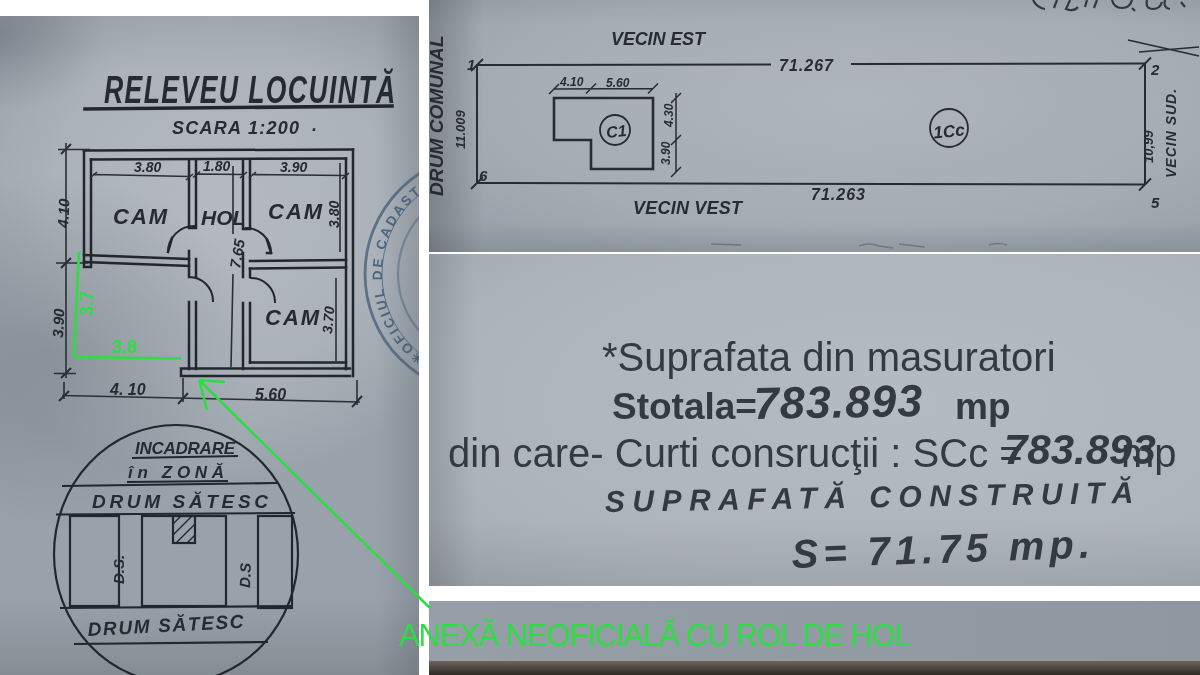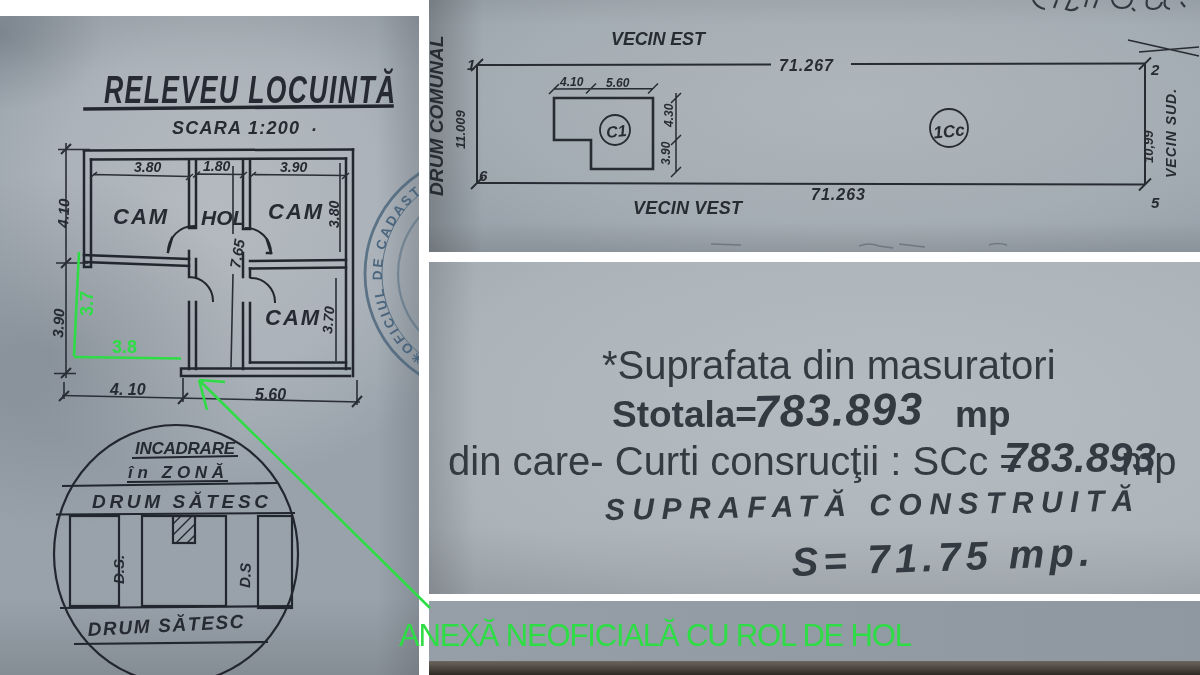--- a/index.html
+++ b/index.html
@@ -246,21 +246,21 @@
 
     <text x="177" y="137" font-size="16" transform="rotate(-6 186 130)">C1</text>
 
     <text x="504" y="137" font-size="17" transform="rotate(-6 520 128)">1Cc</text>
   </g>
 
   <path d="M282,244 l30,1 M430,246 q10,-4 20,0 l14,2 M470,244 l26,3 M560,245 q8,-3 18,0" stroke="#3a404a" stroke-width="1.6" fill="none" opacity="0.4"></path>
 </svg>
 </div>
 
-<div class="ph" id="photoBR" style="left:429px;top:262px;width:771px;height:332px;
+<div class="ph" id="photoBR" style="left:429px;top:254px;width:771px;height:332px;
   background:
     linear-gradient(to right, rgba(0,0,0,0.13) 0%, rgba(0,0,0,0) 6%),
     linear-gradient(to bottom, rgba(0,0,0,0) 80%, rgba(0,0,0,0.08) 100%),
     radial-gradient(600px 260px at 60% 45%, #b5bcc1, #acb4ba 75%, #a3abb2 100%);">
 <svg width="771" height="332" viewBox="0 0 771 332" style="filter:blur(0.45px);">
   <g font-family="Liberation Sans" fill="#343a42">
 
     <text x="173" y="117" font-size="40" transform="scale(1,1)">*Suprafata din masuratori</text>
 
     <text x="183" y="165" font-size="37" font-weight="bold">Stotala=</text>

